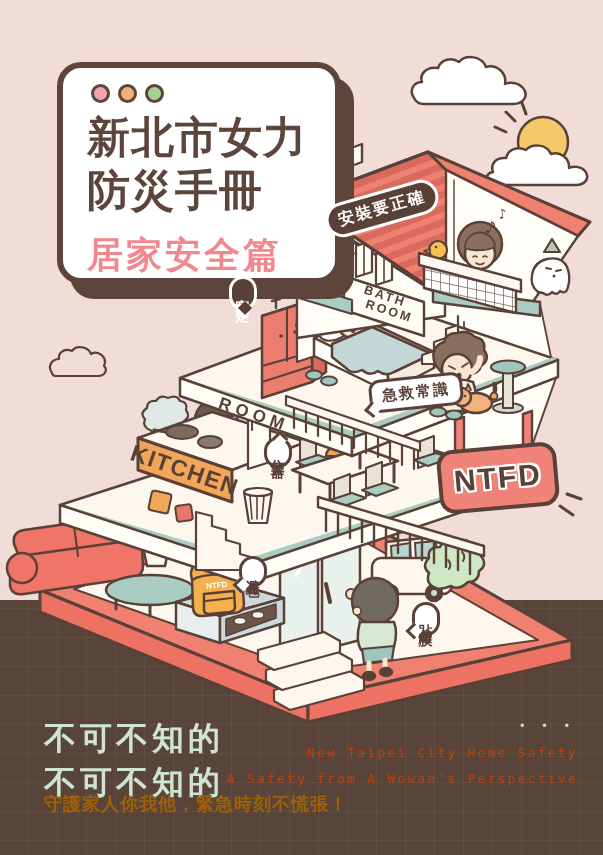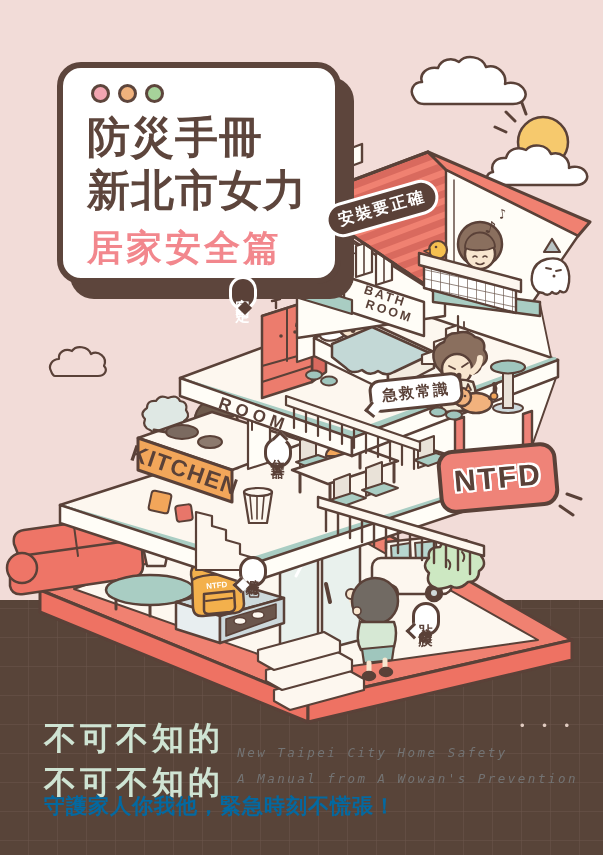--- a/index.html
+++ b/index.html
@@ -8,21 +8,21 @@
   #stage svg{position:absolute;left:0;top:0;}
 
   
   .title-card{position:absolute;left:57px;top:62px;width:248px;height:200px;
     background:#ffffff;border:6px solid #5d453c;border-radius:24px;
     box-shadow:13px 15px 0 #5d453c;padding:10px 0 0 24px;}
   .card-dots{display:flex;gap:8px;margin:6px 0 8px 4px;}
   .card-dots span{width:13px;height:13px;border-radius:50%;border:3px solid #5d453c;display:block;}
   .dot-pink{background:#f2a5b1;} .dot-orange{background:#f0b27d;} .dot-green{background:#a6d29a;}
   .card-title{font-size:43px;line-height:53px;font-weight:bold;color:#5d453c;letter-spacing:1px;white-space:nowrap;}
-  .card-subtitle{font-size:36px;font-weight:bold;color:#f2878d;letter-spacing:3px;margin-top:7px;white-space:nowrap;}
+  .card-subtitle{font-size:36px;font-weight:bold;color:#f2878d;letter-spacing:3px;margin-top:14px;white-space:nowrap;}
 
   
   .pill{position:absolute;color:#5a4138;font-weight:bold;white-space:nowrap;z-index:6;}
   .pill-dark{background:#5a4138;color:#fff;border-radius:16px;box-shadow:0 0 0 3px #ffffff;}
   .pill-white{background:#ffffff;border:3px solid #5a4138;}
   .pill-h{font-size:15px;letter-spacing:2px;padding:4px 10px;}
   .pill-v{writing-mode:vertical-rl;text-orientation:upright;font-size:14px;letter-spacing:3px;
           padding:8px 3px;border-radius:14px;line-height:1.15;}
   .tail-left::after{content:"";position:absolute;left:-7px;top:20px;width:9px;height:9px;background:#fff;
      border-left:3px solid #5a4138;border-bottom:3px solid #5a4138;transform:rotate(45deg);}
@@ -39,25 +39,25 @@
   #ntfd-sign{position:absolute;left:438px;top:446px;width:112px;height:56px;background:#ef8378;
      border:4px solid #5a4138;border-radius:16px;transform:rotate(-5deg);z-index:6;
      display:flex;align-items:center;justify-content:center;font-size:30px;font-weight:bold;
      letter-spacing:2px;color:#5a4138;
      text-shadow:2px 2px 0 #fff,-2px 2px 0 #fff,2px -2px 0 #fff,-2px -2px 0 #fff,2px 0 0 #fff,-2px 0 0 #fff,0 2px 0 #fff,0 -2px 0 #fff;}
 
   
   .footer{position:absolute;left:0;top:600px;width:603px;height:255px;z-index:5;}
   .footer-head{position:absolute;left:44px;top:116px;font-size:32px;line-height:44px;font-weight:bold;
      color:#cfe4d3;letter-spacing:4px;}
-  .footer-sub{position:absolute;left:44px;top:192px;font-size:21px;font-weight:bold;color:#0369a1;letter-spacing:1px;}
+  .footer-sub{position:absolute;left:44px;top:192px;font-size:18px;font-weight:bold;color:#a16207;letter-spacing:1px;}
   .footer-dots{position:absolute;right:27px;top:118px;color:#e0cbc0;font-size:13px;letter-spacing:7px;}
-  .footer-en{position:absolute;right:25px;top:140px;color:#737373;
+  .footer-en{position:absolute;right:25px;top:140px;text-align:right;color:#c2410c;
      font-family:"DejaVu Sans Mono","Liberation Mono",monospace;font-size:12.5px;
-     letter-spacing:2.5px;line-height:26px;font-style:italic;}
+     letter-spacing:2.5px;line-height:26px;}
 </style>
 </head>
 <body>
 
 <div id="stage">
 
 <svg width="603" height="855" viewBox="0 0 603 855">
   <defs>
     <clipPath id="roofClip">
           <path d="M300,200 L428,152 L452,172 L448,300 Z"></path>
@@ -392,39 +392,39 @@
 
   <text x="217" y="588" transform="rotate(-6 217 588)" text-anchor="middle" font-size="8" font-weight="bold" fill="#ffffff" font-family="Liberation Sans, sans-serif">NTFD</text>
 </svg>
 
 <div class="title-card">
   <div class="card-dots">
     <span class="dot-pink"></span>
     <span class="dot-orange"></span>
     <span class="dot-green"></span>
   </div>
+  <div class="card-title">新北市女力</div>
   <div class="card-title">防災手冊</div>
-  <div class="card-title">新北市女力</div>
   <div class="card-subtitle">居家安全篇</div>
 </div>
 
 <div id="lbl-install" class="pill pill-dark pill-h">安裝要正確</div>
 <div id="lbl-furniture" class="pill pill-dark pill-v tail-bottom-dark">家具固定</div>
 <div id="lbl-firstaid" class="pill pill-white pill-h tail-left">急救常識</div>
 <div id="lbl-alarm" class="pill pill-white pill-v tail-top">住警器</div>
 <div id="lbl-gobag" class="pill pill-white pill-v tail-left">避難包</div>
 <div id="lbl-film" class="pill pill-white pill-v tail-left">貼防爆膜</div>
 <div id="ntfd-sign">NTFD</div>
 
 <div class="footer">
   <div class="footer-head">
     <div>不可不知的</div>
     <div>不可不知的</div>
   </div>
   <div class="footer-sub">守護家人你我他，緊急時刻不慌張！</div>
   <div class="footer-dots">•  •  •</div>
   <div class="footer-en">
     <div>New Taipei City Home Safety</div>
-    <div>A Manual from A Wowan's Prevention</div>
+    <div>A Safety from A Wowan's Perspective</div>
   </div>
 </div>
 
 </div>
 
 </body></html>

